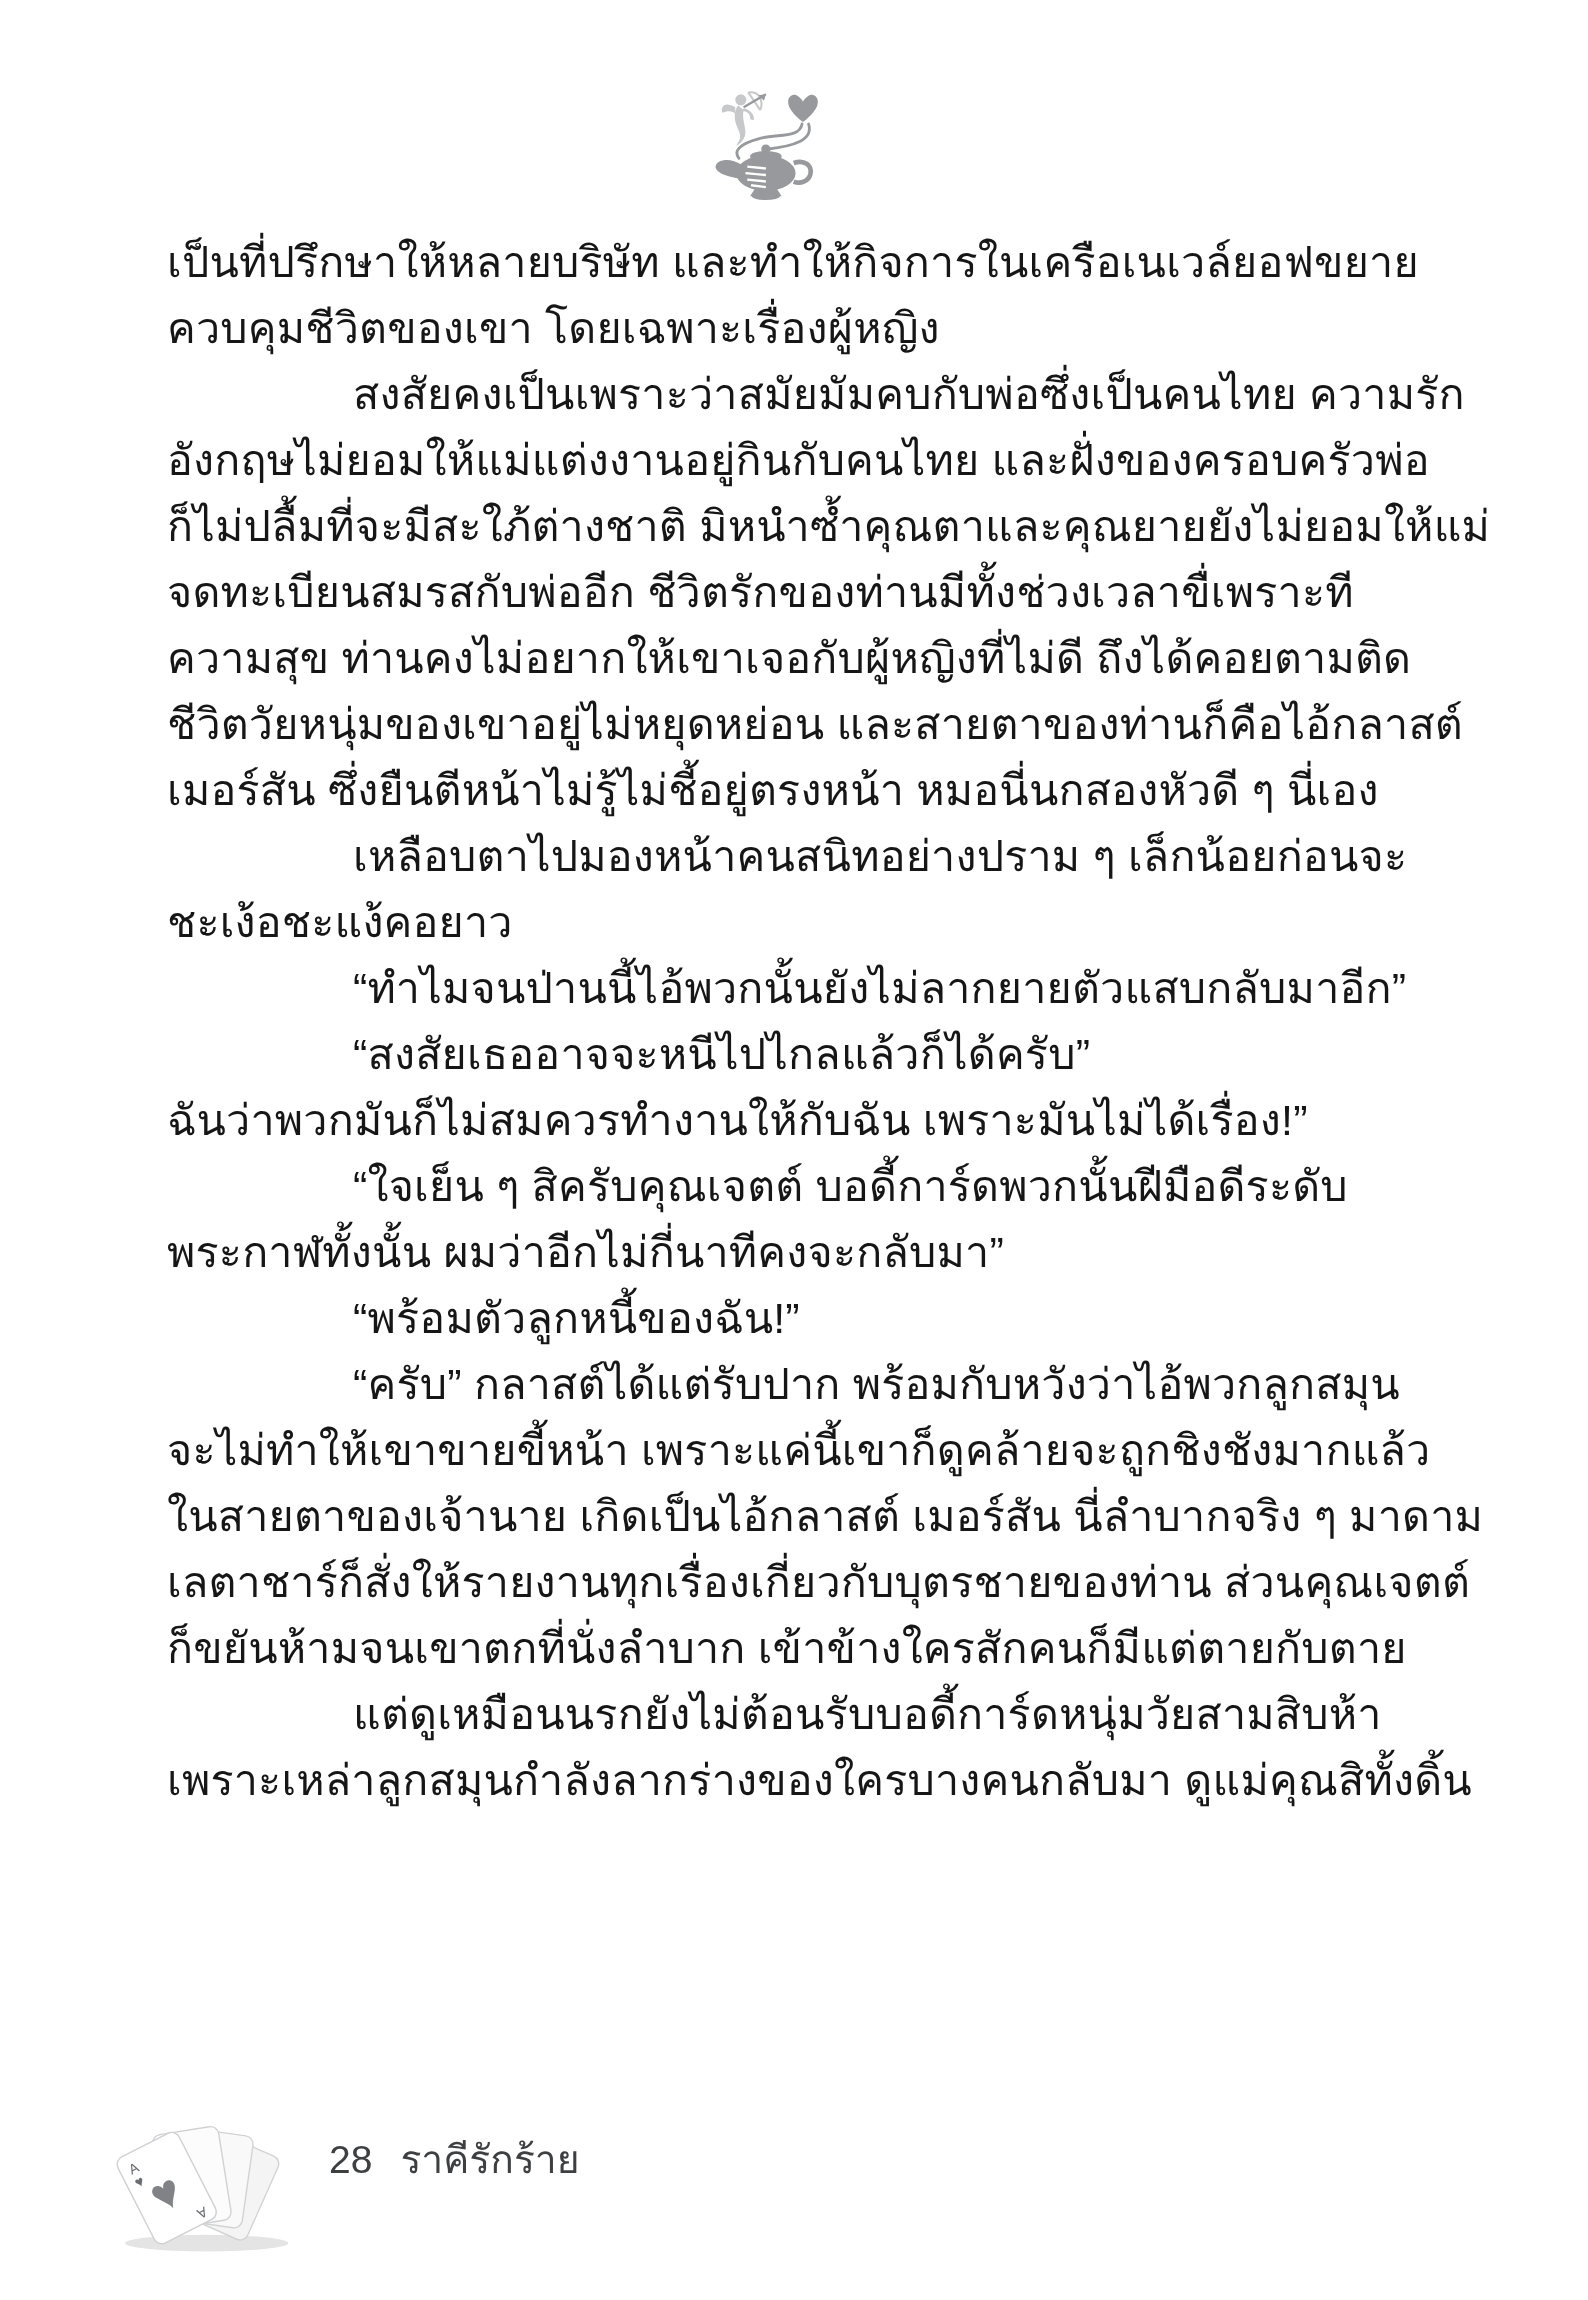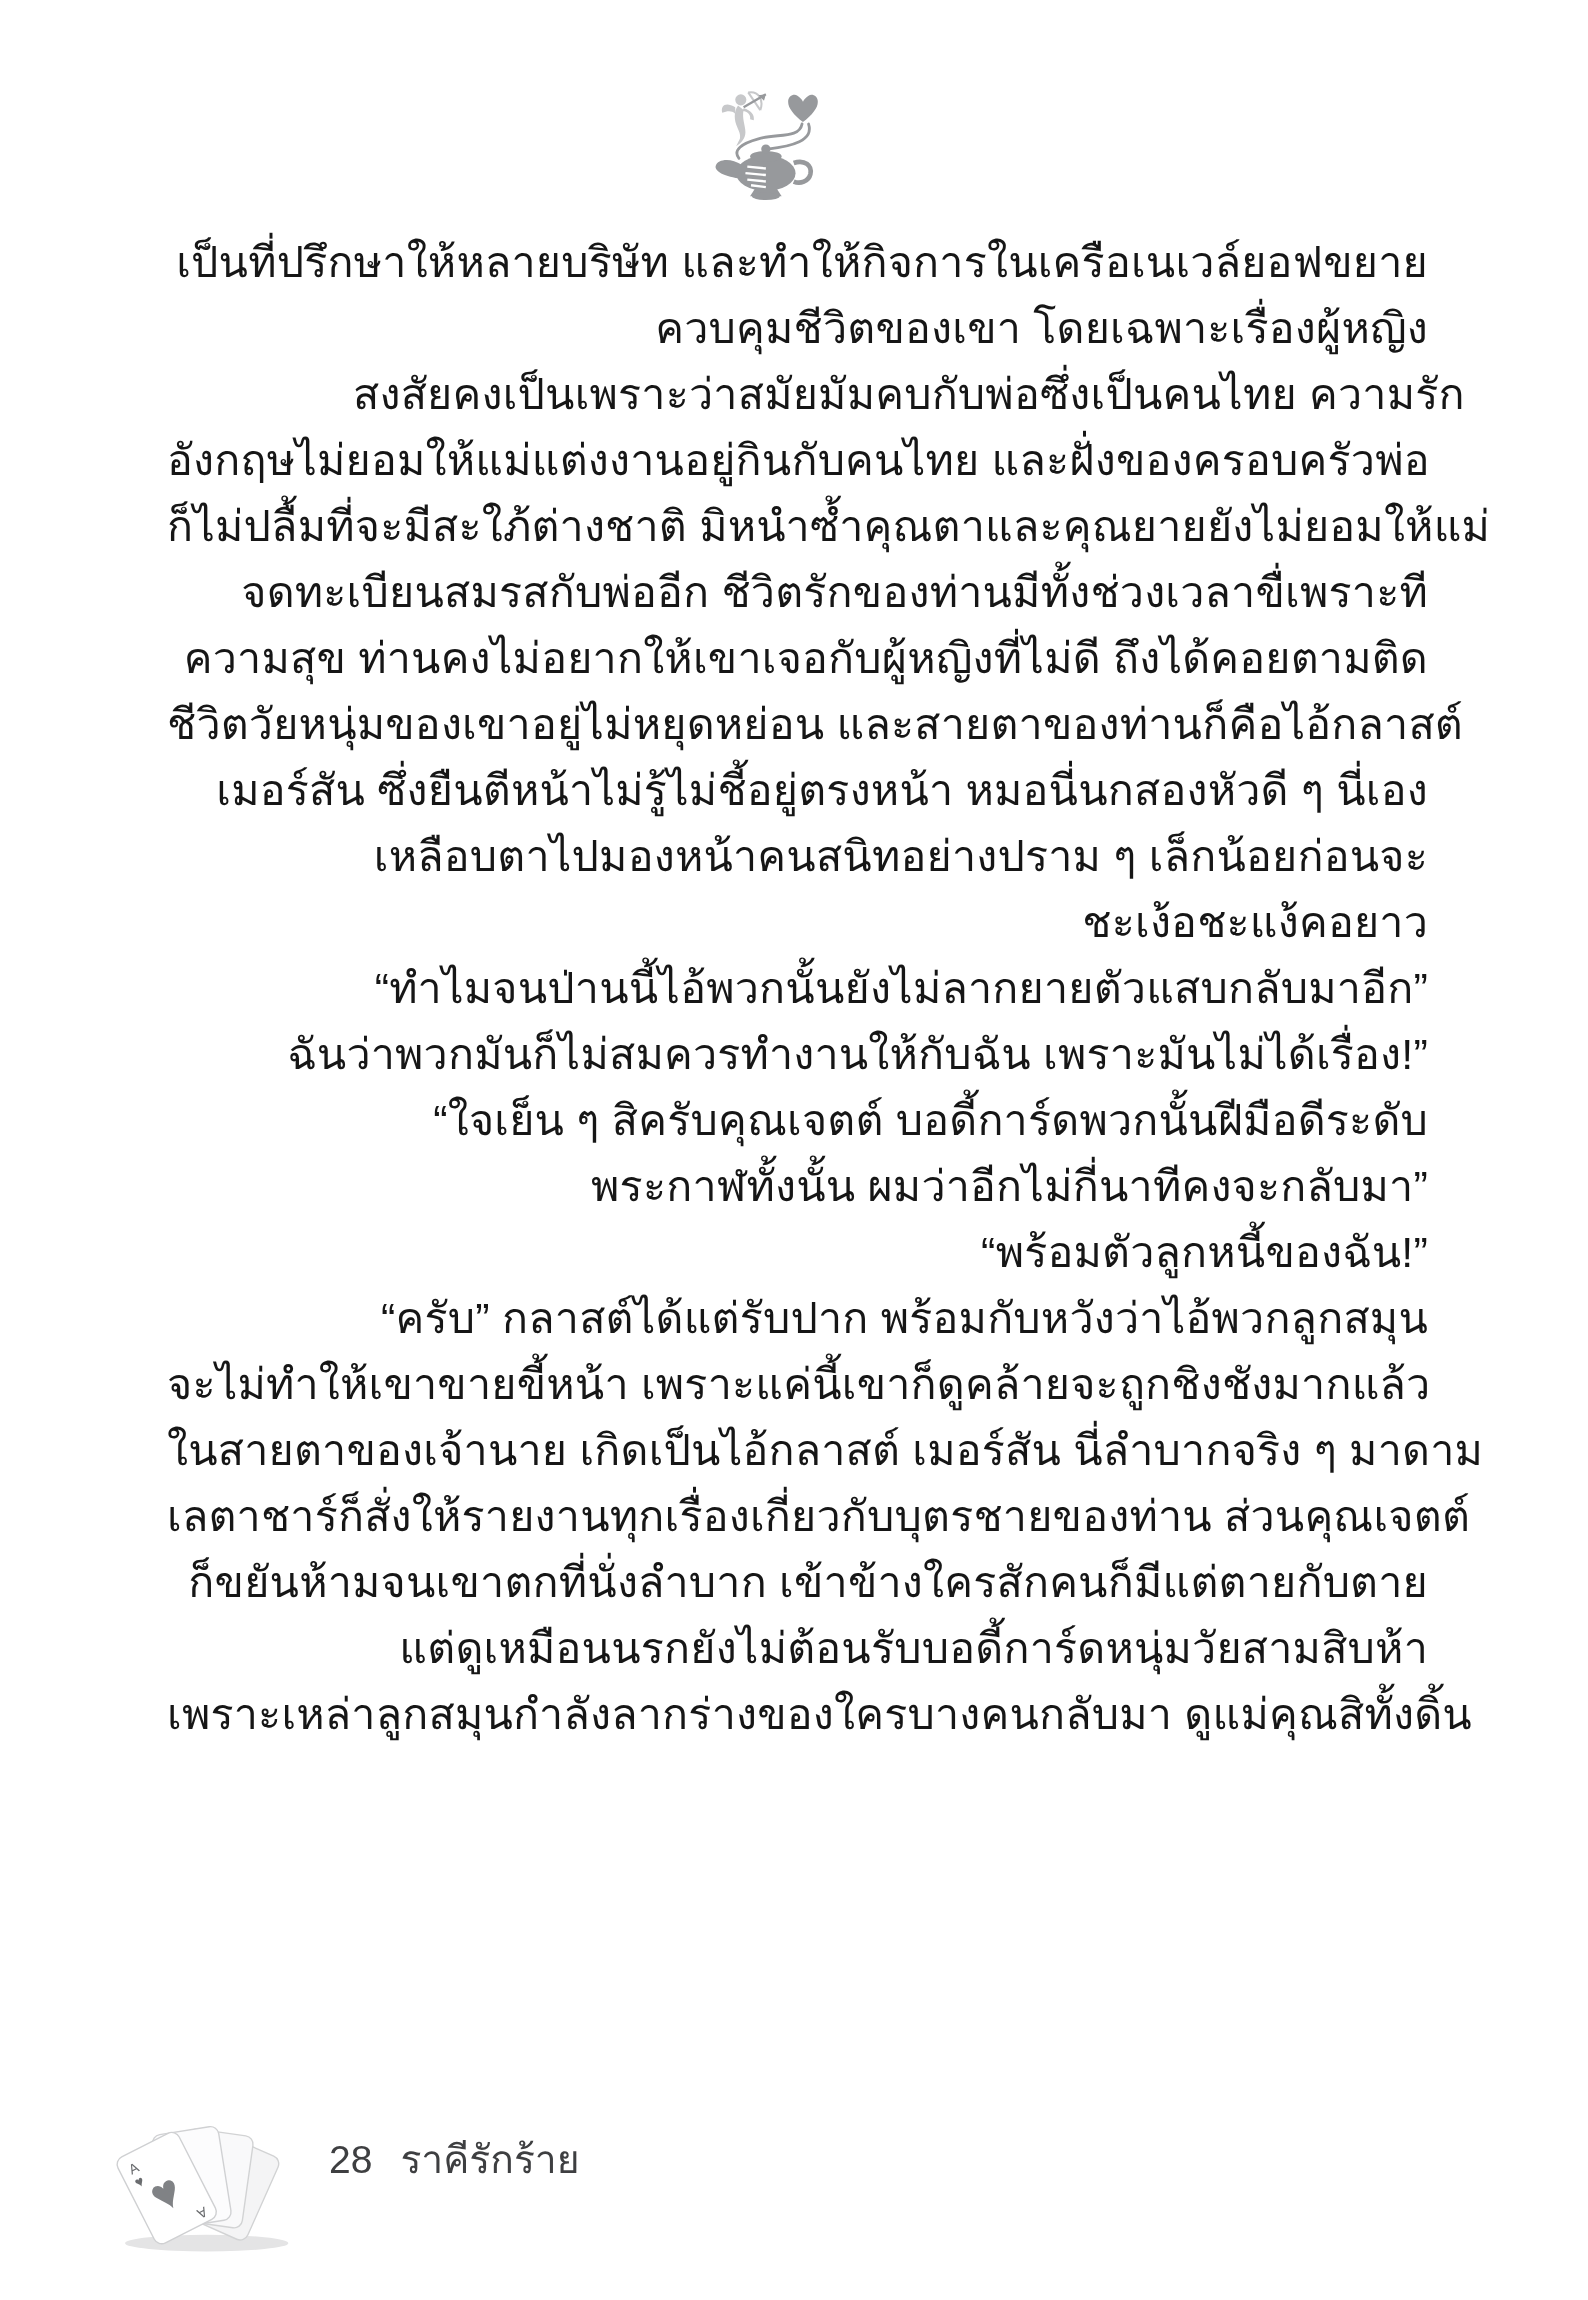--- a/index.html
+++ b/index.html
@@ -9,21 +9,20 @@
     font-family:"Liberation Sans", sans-serif;
   }
   .decoration {
     position:absolute; top:85px; left:50%; margin-left:-85px;
     width:121px; height:116px;
   }
   .textblock {
     position:absolute; left:167px; top:229px; width:1261px;
     color:#161616; font-size:43px; line-height:66px;
     letter-spacing:0.2px;
-    text-align:right;
   }
   .ln { height:66px; white-space:nowrap; }
   .ln.indent { padding-left:186px; }
   .footer { position:absolute; left:100px; top:2102px; display:flex; align-items:flex-start; }
   .cards-icon { width:218px; height:158px; }
   .footer-text {
     margin:26px 0 0 11px; font-size:39px; color:#3e3f41;
     display:flex; gap:28px; align-items:baseline;
   }
 </style>
@@ -82,20 +81,21 @@
     <div class="ln indent">สงสัยคงเป็นเพราะว่าสมัยมัมคบกับพ่อซึ่งเป็นคนไทย ความรัก</div>
     <div class="ln">อังกฤษไม่ยอมให้แม่แต่งงานอยู่กินกับคนไทย และฝั่งของครอบครัวพ่อ</div>
     <div class="ln">ก็ไม่ปลื้มที่จะมีสะใภ้ต่างชาติ มิหนำซ้ำคุณตาและคุณยายยังไม่ยอมให้แม่</div>
     <div class="ln">จดทะเบียนสมรสกับพ่ออีก ชีวิตรักของท่านมีทั้งช่วงเวลาขื่เพราะที</div>
     <div class="ln">ความสุข ท่านคงไม่อยากให้เขาเจอกับผู้หญิงที่ไม่ดี ถึงได้คอยตามติด</div>
     <div class="ln">ชีวิตวัยหนุ่มของเขาอยู่ไม่หยุดหย่อน และสายตาของท่านก็คือไอ้กลาสต์</div>
     <div class="ln">เมอร์สัน ซึ่งยืนตีหน้าไม่รู้ไม่ชี้อยู่ตรงหน้า หมอนี่นกสองหัวดี ๆ นี่เอง</div>
     <div class="ln indent">เหลือบตาไปมองหน้าคนสนิทอย่างปราม ๆ เล็กน้อยก่อนจะ</div>
     <div class="ln">ชะเง้อชะแง้คอยาว</div>
     <div class="ln indent">“ทำไมจนป่านนี้ไอ้พวกนั้นยังไม่ลากยายตัวแสบกลับมาอีก”</div>
+    <div class="ln indent">“สงสัยเธออาจจะหนีไปไกลแล้วก็ได้ครับ”</div>
     <div class="ln">ฉันว่าพวกมันก็ไม่สมควรทำงานให้กับฉัน เพราะมันไม่ได้เรื่อง!”</div>
     <div class="ln indent">“ใจเย็น ๆ สิครับคุณเจตต์ บอดี้การ์ดพวกนั้นฝีมือดีระดับ</div>
     <div class="ln">พระกาฬทั้งนั้น ผมว่าอีกไม่กี่นาทีคงจะกลับมา”</div>
     <div class="ln indent">“พร้อมตัวลูกหนี้ของฉัน!”</div>
     <div class="ln indent">“ครับ” กลาสต์ได้แต่รับปาก พร้อมกับหวังว่าไอ้พวกลูกสมุน</div>
     <div class="ln">จะไม่ทำให้เขาขายขี้หน้า เพราะแค่นี้เขาก็ดูคล้ายจะถูกชิงชังมากแล้ว</div>
     <div class="ln">ในสายตาของเจ้านาย เกิดเป็นไอ้กลาสต์ เมอร์สัน นี่ลำบากจริง ๆ มาดาม</div>
     <div class="ln">เลตาชาร์ก็สั่งให้รายงานทุกเรื่องเกี่ยวกับบุตรชายของท่าน ส่วนคุณเจตต์</div>
     <div class="ln">ก็ขยันห้ามจนเขาตกที่นั่งลำบาก เข้าข้างใครสักคนก็มีแต่ตายกับตาย</div>
     <div class="ln indent">แต่ดูเหมือนนรกยังไม่ต้อนรับบอดี้การ์ดหนุ่มวัยสามสิบห้า</div>

